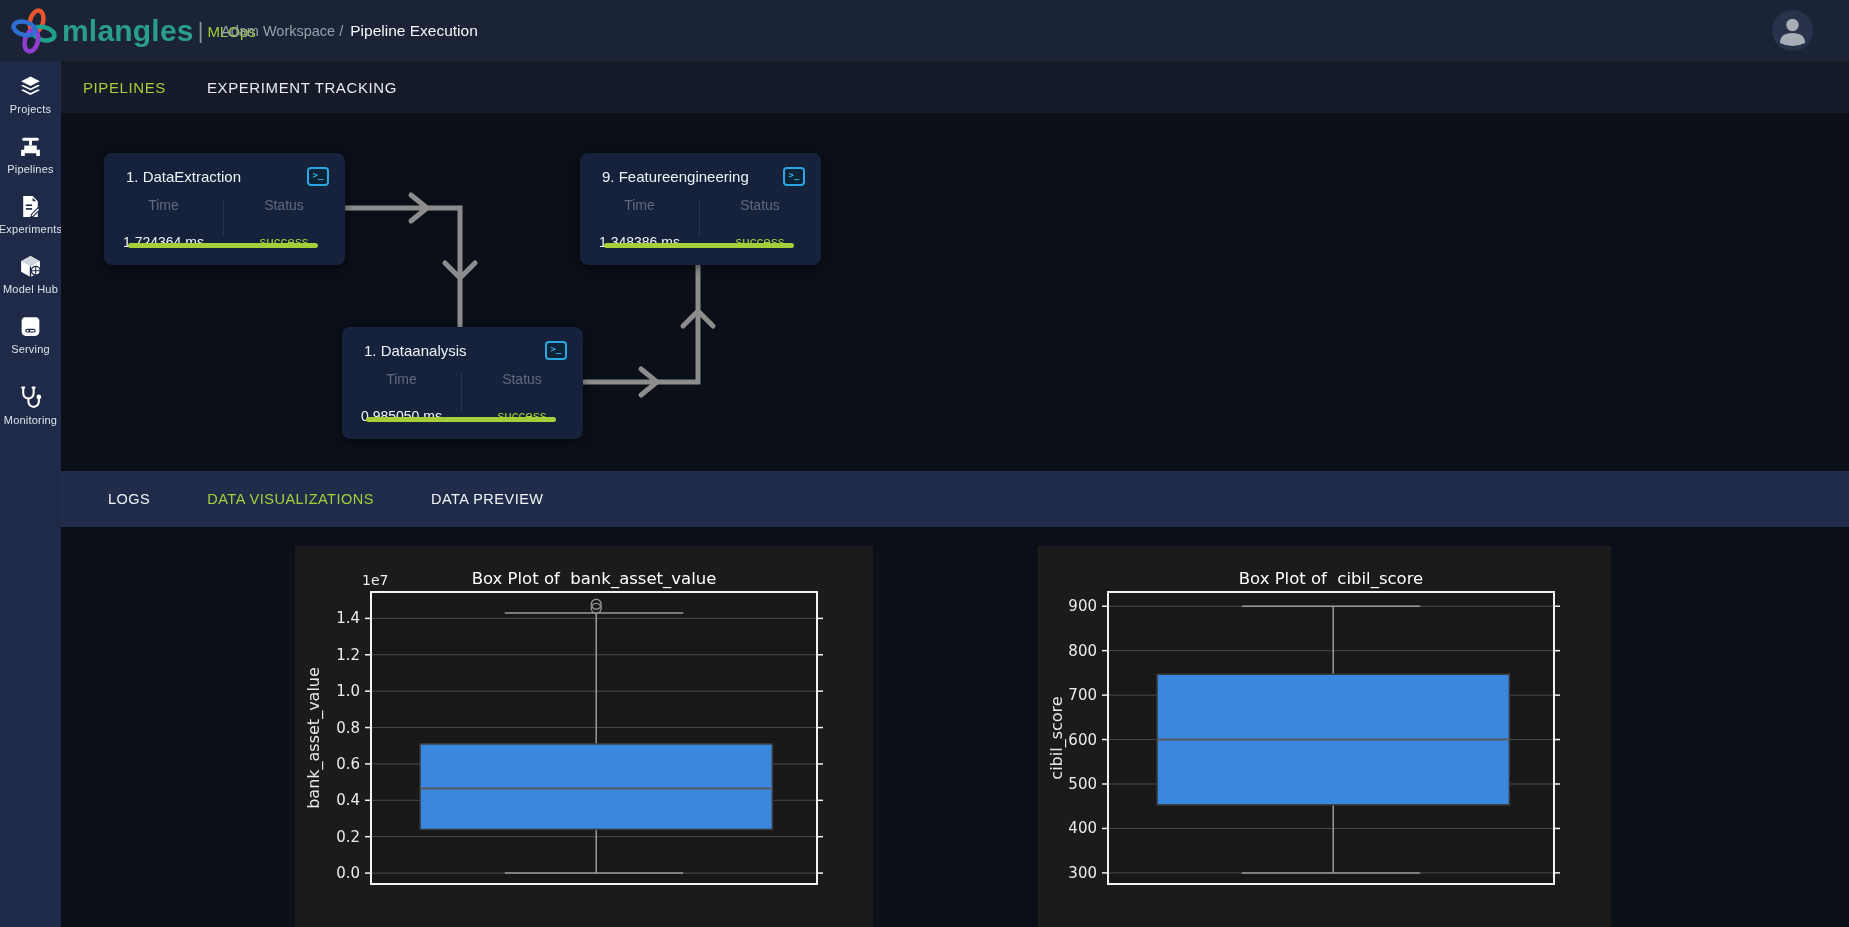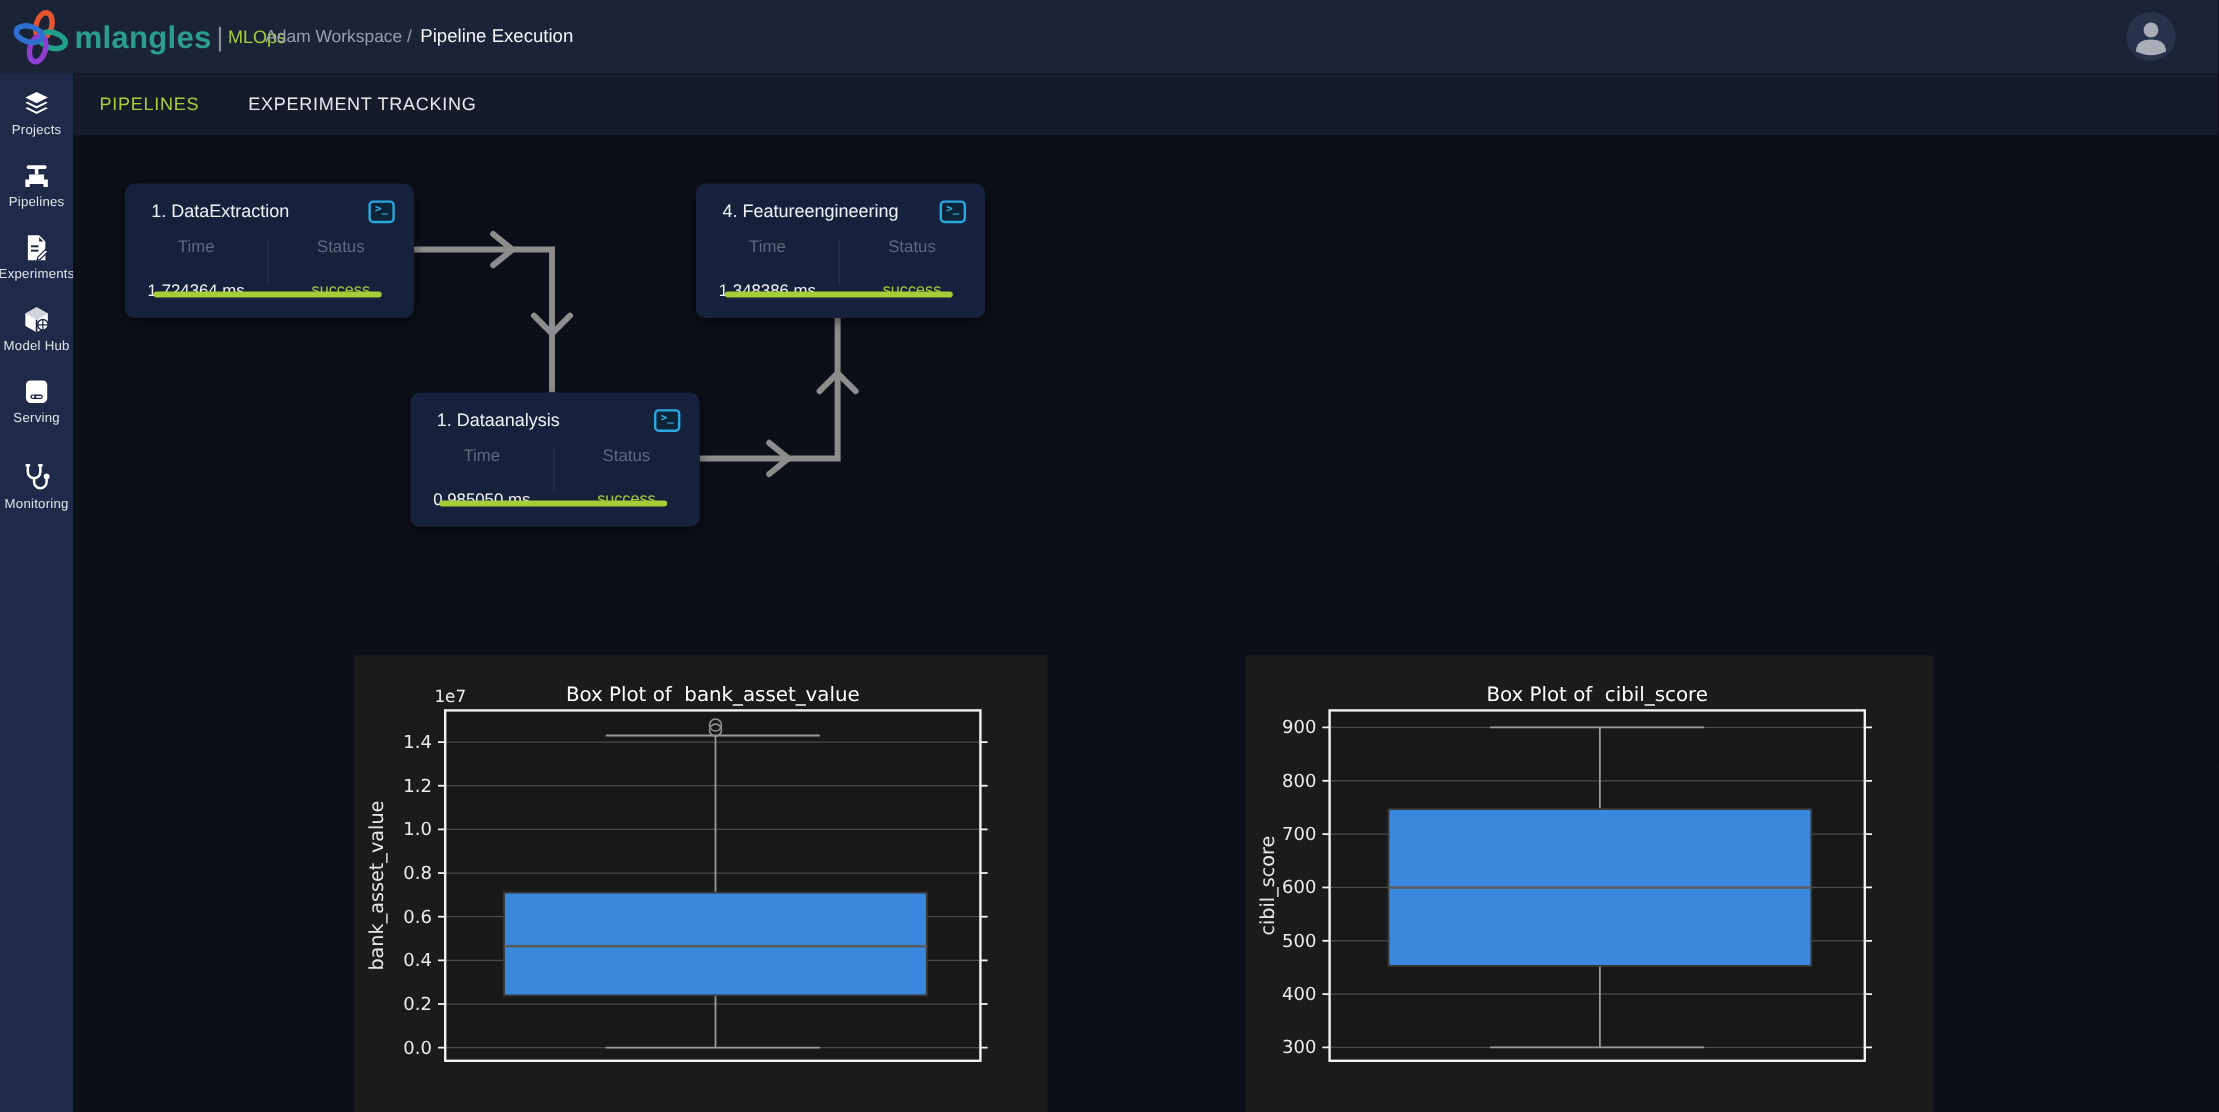--- a/index.html
+++ b/index.html
@@ -15,21 +15,21 @@
     --white:#eef1f6;
   }
   html,body{margin:0;padding:0;background:#000;}
   .screen{position:relative;width:1849px;height:927px;overflow:hidden;
     background:var(--canvas-bg);font-family:"Liberation Sans",sans-serif;}
 
   
   .header{position:absolute;left:0;top:0;width:1849px;height:61px;background:var(--header-bg);}
   .logo-group{position:absolute;left:10px;top:6px;height:50px;display:flex;align-items:center;cursor:pointer;}
   .logo-flower{width:48px;height:48px;transform:rotate(15deg);}
-  .brand{font-size:26px;font-weight:bold;color:#2b9d8f;margin-left:4px;letter-spacing:.2px;}
+  .brand{font-size:30px;font-weight:bold;color:#2b9d8f;margin-left:4px;letter-spacing:.2px;}
   .logo-sep{font-size:22px;color:#8a9199;margin:0 4px;font-weight:300;}
   .product{font-size:15px;font-weight:normal;color:var(--green);}
   .breadcrumb{position:absolute;left:221px;top:0;height:61px;display:flex;align-items:center;gap:7px;}
   .crumb-workspace{color:#98a0ac;font-size:14.5px;cursor:pointer;}
   .crumb-page{color:#f4f5f7;font-size:15.5px;font-weight:500;}
   .avatar{position:absolute;left:1772px;top:10px;width:41px;height:41px;border-radius:50%;
     background:#28324a;display:flex;align-items:center;justify-content:center;cursor:pointer;}
 
   
   .sidebar{position:absolute;left:0;top:61px;width:61px;height:866px;background:var(--sidebar-bg);
@@ -205,35 +205,40 @@
         <div class="col-value">0.985050 ms</div>
       </div>
       <div class="col col-status">
         <div class="col-label">Status</div>
         <div class="col-value success">success</div>
       </div>
       <div class="node-bar"></div>
     </div>
 
     <div class="node" style="left:519px;top:40px;">
-      <div class="node-title">4. Featureengineering</div>
+      <div class="node-title">9. Featureengineering</div>
       <div class="terminal-icon">&gt;_</div>
       <div class="node-divider"></div>
       <div class="col col-time">
         <div class="col-label">Time</div>
         <div class="col-value">1.348386 ms</div>
       </div>
       <div class="col col-status">
         <div class="col-label">Status</div>
         <div class="col-value success">success</div>
       </div>
       <div class="node-bar"></div>
     </div>
   </div>
 
+  <div class="detail-tabs">
+    <span class="dtab">LOGS</span>
+    <span class="dtab active">DATA VISUALIZATIONS</span>
+    <span class="dtab">DATA PREVIEW</span>
+  </div>
 
   <div class="charts-section">
     <div class="chart-card one">
       <svg width="578" height="381">
           <rect x="76" y="46" width="446" height="292" fill="#181818"></rect>
           <line x1="76" x2="522" y1="327.0841121495327" y2="327.0841121495327" stroke="#4a4a4a" stroke-width="1"></line>
           <line x1="76" x2="522" y1="290.6978193146417" y2="290.6978193146417" stroke="#4a4a4a" stroke-width="1"></line>
           <line x1="76" x2="522" y1="254.31152647975077" y2="254.31152647975077" stroke="#4a4a4a" stroke-width="1"></line>
           <line x1="76" x2="522" y1="217.9252336448598" y2="217.9252336448598" stroke="#4a4a4a" stroke-width="1"></line>
           <line x1="76" x2="522" y1="181.53894080996884" y2="181.53894080996884" stroke="#4a4a4a" stroke-width="1"></line>

